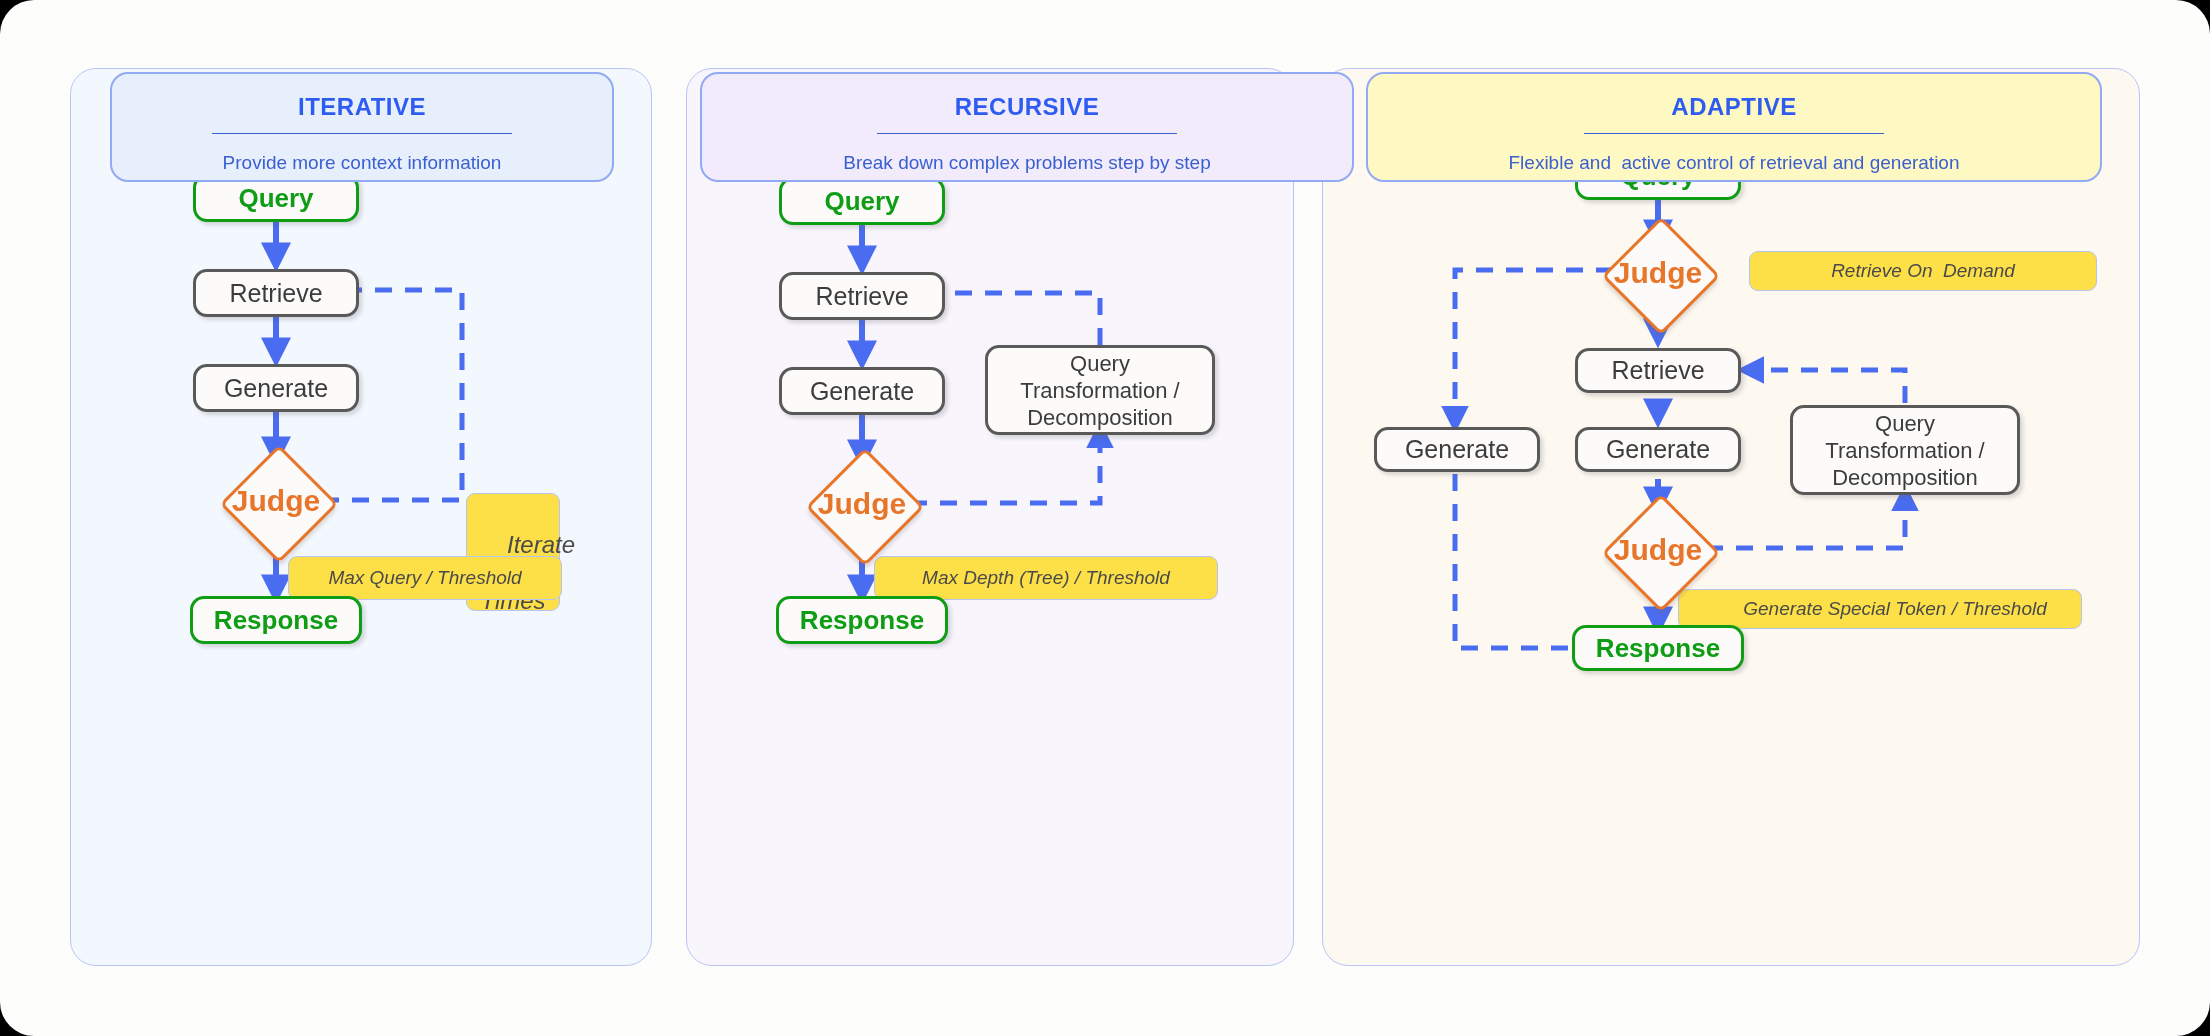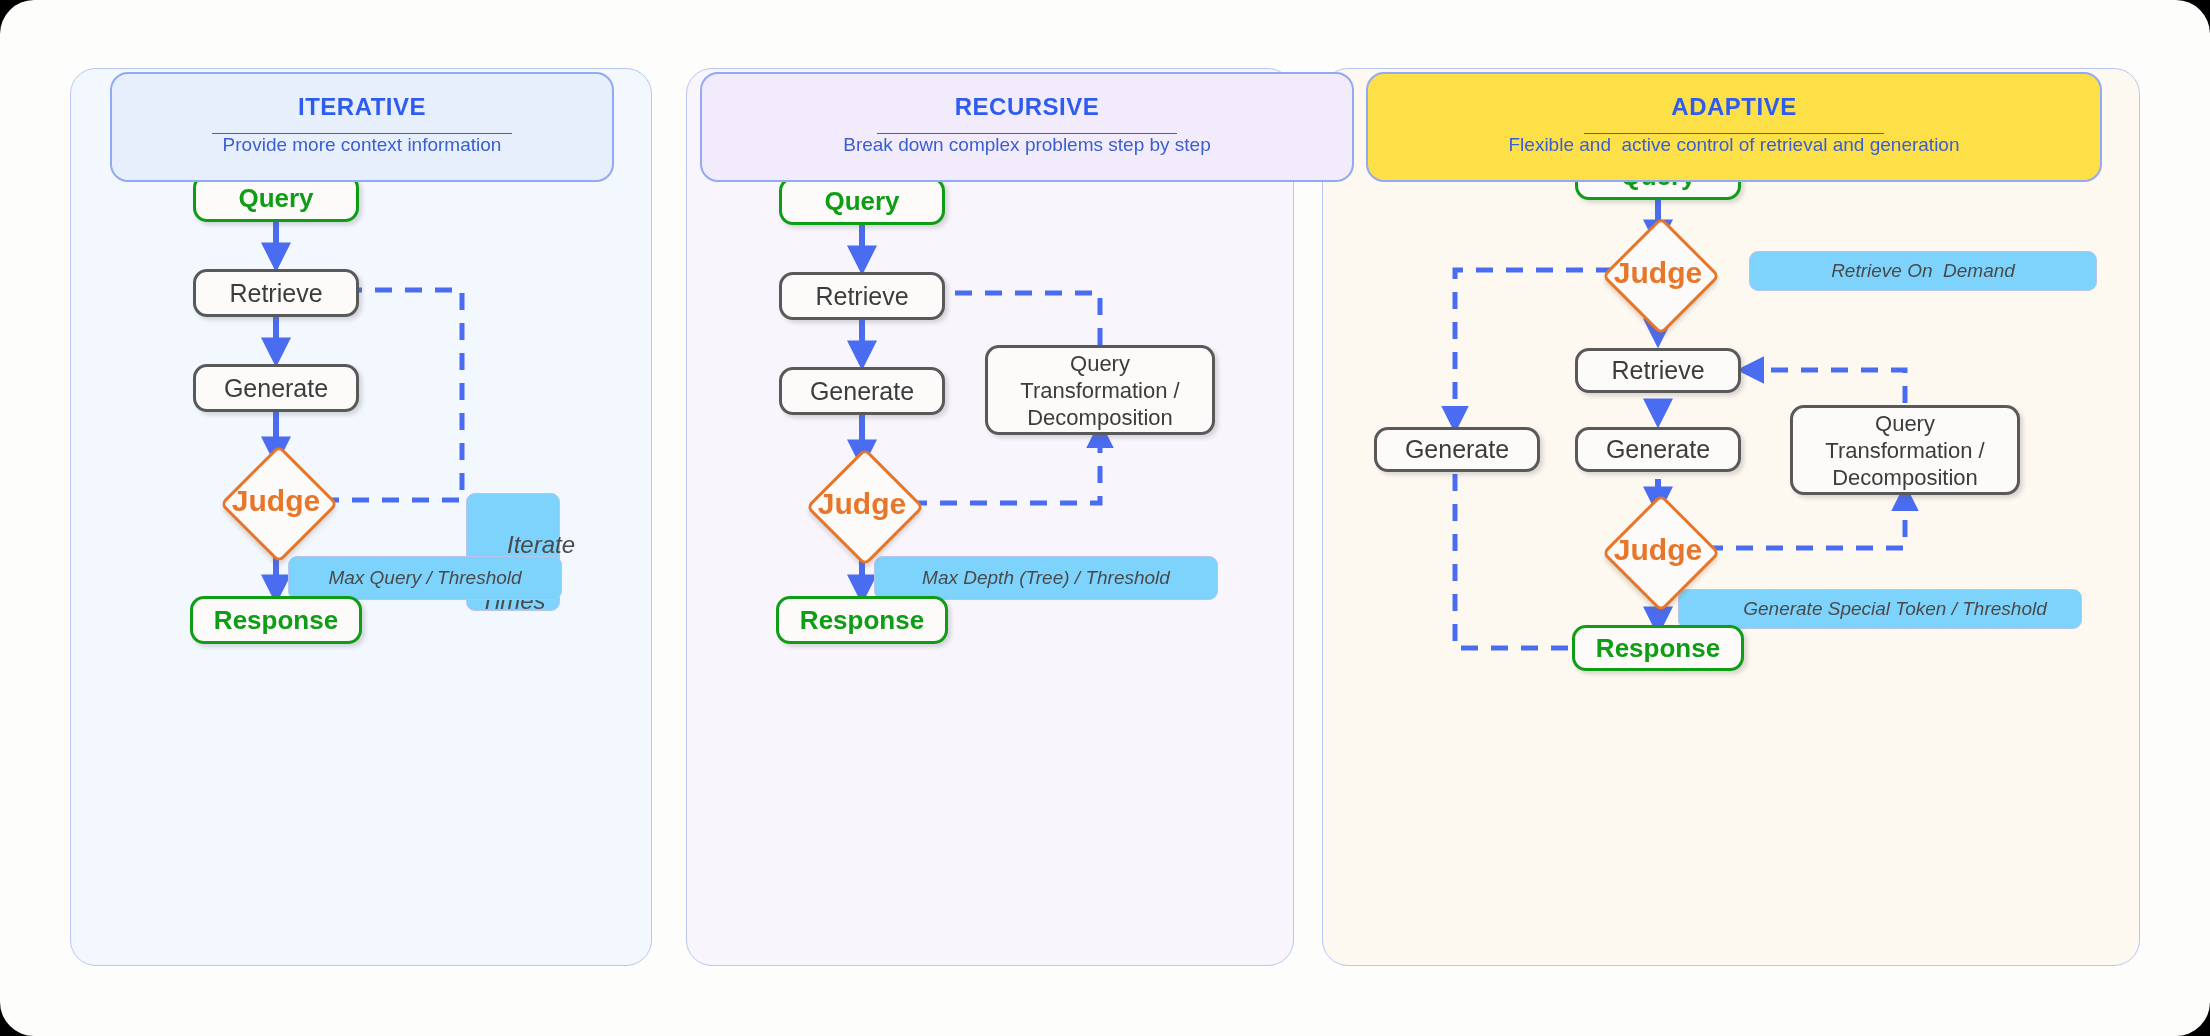--- a/index.html
+++ b/index.html
@@ -45,39 +45,39 @@
     position: absolute;
     box-sizing: border-box;
     border-radius: 18px;
     border: 2.4px solid #92a9f3;
     text-align: center;
     padding-top: 16px;
     z-index: 6;
   }
   .panel-header.h1 { left: 110px;  top: 72px; width: 504px; height: 110px; background: #e7effd; }
   .panel-header.h2 { left: 700px;  top: 72px; width: 654px; height: 110px; background: #f1ebfb; }
-  .panel-header.h3 { left: 1366px; top: 72px; width: 736px; height: 110px; background: #fde047; }
+  .panel-header.h3 { left: 1366px; top: 72px; width: 736px; height: 110px; background: #fef9c3; }
 
   .panel-title {
     font-size: 24px;
     font-weight: bold;
     color: #2f5cf0;
     letter-spacing: 0.5px;
     line-height: 34px;
   }
   .panel-rule {
     width: 300px;
     height: 0;
     border-top: 1.5px solid #3a5fd0;
     margin: 9px auto 0 auto;
   }
   .panel-sub {
     font-size: 19px;
     color: #3a5fd0;
-    margin-top: 0;
+    margin-top: 18px;
     line-height: 22px;
     white-space: pre;
   }
 
   
   .node {
     position: absolute;
     box-sizing: border-box;
     display: flex;
     align-items: center;
@@ -131,21 +131,21 @@
     font-weight: bold;
     font-size: 30px;
   }
 
   
   .annot {
     position: absolute;
     box-sizing: border-box;
     border: 1.3px solid #b6c4ee;
     border-radius: 9px;
-    background: #7dd3fc;
+    background: #fde047;
     display: flex;
     align-items: center;
     justify-content: center;
     text-align: center;
     font-style: italic;
     font-size: 19px;
     color: #4a4a4a;
     z-index: 3;
     white-space: pre;
   }

